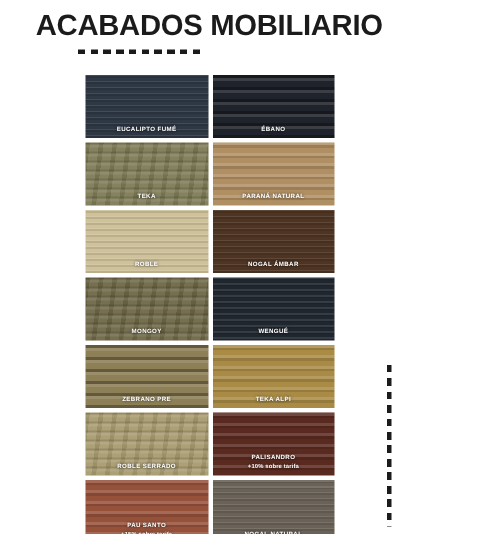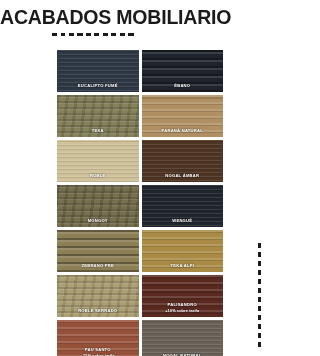--- a/index.html
+++ b/index.html
@@ -15,21 +15,21 @@
     overflow: hidden;
     position: relative;
   }
 
   
   .title-block {
     position: absolute;
     left: 0;
     top: 8px;
     width: 279px;
-    text-align: left;
+    text-align: center;
   }
   .page-title {
     font-family: "Liberation Sans", sans-serif;
     font-weight: 700;
     font-size: 19.5px;
     letter-spacing: -0.2px;
     color: #1b1b1b;
     line-height: 1;
     white-space: nowrap;
     margin: 0;

